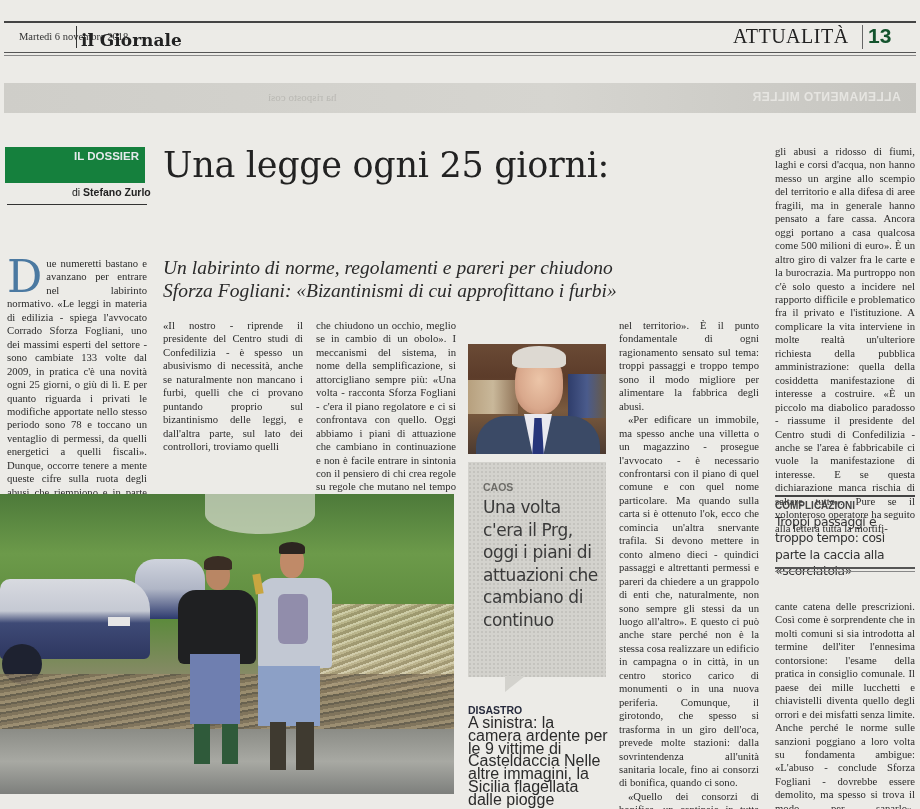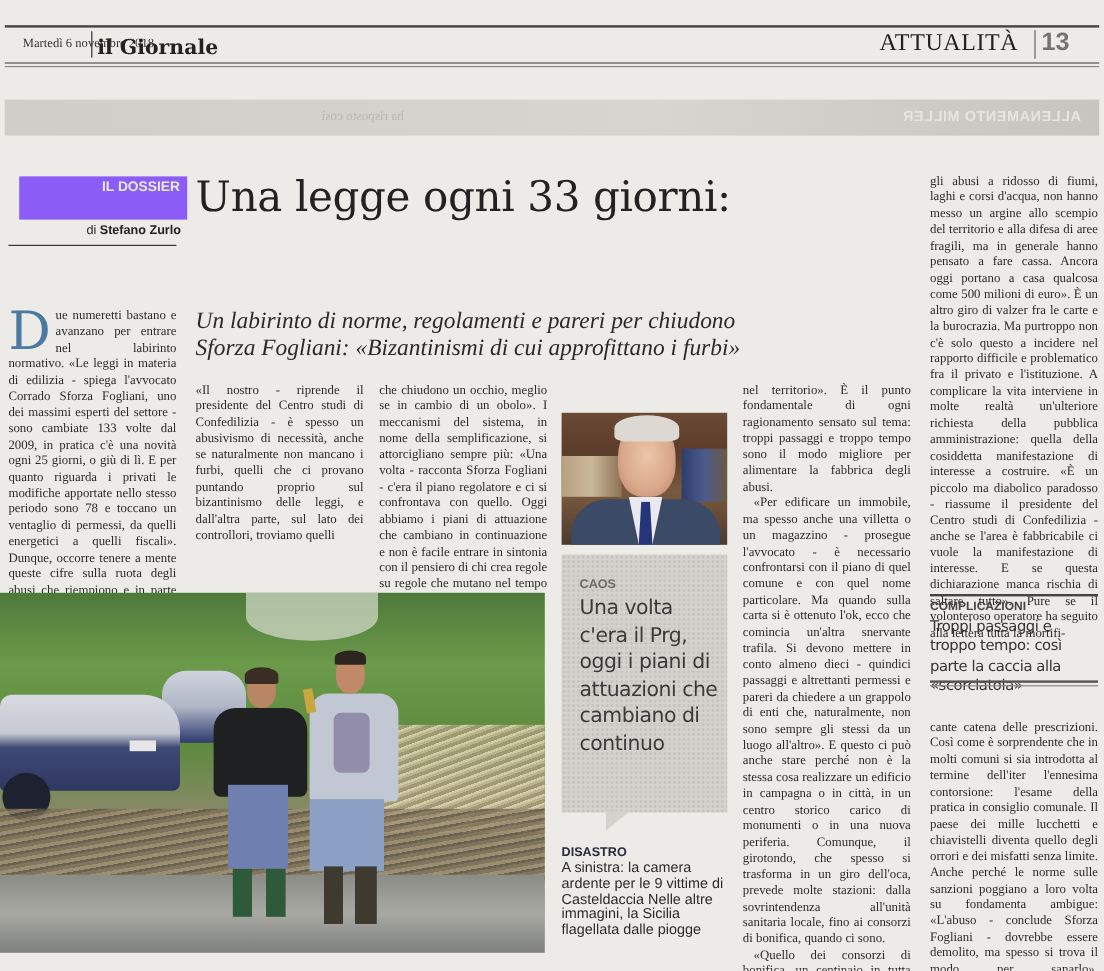--- a/index.html
+++ b/index.html
@@ -14,31 +14,31 @@
 
   
   .topline { left: 4px; right: 4px; top: 21px; height: 2px; background: #444; }
   .botline { left: 4px; right: 4px; top: 52px; height: 1px; background: #555; }
   .botline2 { left: 4px; right: 4px; top: 55px; height: 1px; background: #888; }
   .date { left: 19px; top: 31px; font-family: Liberation Serif, serif; font-size: 10.5px; color: #333; }
   .mast-sep { left: 76px; top: 26px; width: 1px; height: 22px; background: #333; }
   .paper { left: 81px; top: 30px; font-family: "DejaVu Serif", serif; font-size: 17px; font-weight: bold; color: #222; }
   .section { left: 733px; top: 25px; font-family: "Liberation Serif", serif; font-size: 20px; letter-spacing: 0.5px; color: #222; }
   .page-sep { left: 862px; top: 25px; width: 1px; height: 24px; background: #666; }
-  .page-num { left: 868px; top: 24px; font-family: "Liberation Sans", sans-serif; font-size: 21px; font-weight: bold; color: #737373; }
+  .page-num { left: 868px; top: 24px; font-family: "Liberation Sans", sans-serif; font-size: 21px; font-weight: bold; color: #14532d; }
 
   
   .ghost-band { left: 4px; right: 4px; top: 83px; height: 30px;
     background: linear-gradient(90deg, #cfcec9 0%, #d6d5d0 60%, #c6c5c0 100%); }
   .ghost-label { left: 752px; top: 90px; font-family: "Liberation Sans", sans-serif; font-weight: bold;
     font-size: 12px; color: #e6e5e1; transform: scaleX(-1); letter-spacing: 0.5px; }
   .ghost-label2 { left: 268px; top: 91px; font-size: 11px; color: #b9b8b3; transform: scaleX(-1); }
 
   
-  .dossier-box { left: 16px; top: 147px; width: 140px; height: 36px; background: #8b5cf6; }
+  .dossier-box { left: 5px; top: 147px; width: 140px; height: 36px; background: #15803d; }
   .dossier-label { right: 6px; top: 3px; font-family: "Liberation Sans", sans-serif; font-weight: bold; font-size: 11.5px; color: #e6eaec; }
   .byline { left: 72px; top: 186px; font-family: "Liberation Sans", sans-serif; font-size: 10.5px; color: #222; }
   .byline b { font-weight: bold; }
   .byline-rule { left: 7px; top: 204px; width: 140px; height: 1px; background: #333; }
 
   
   .headline { left: 163px; top: 143px; width: 600px; font-family: "DejaVu Serif", serif; font-size: 35px; line-height: 44px; color: #222; letter-spacing: -0.3px; }
   .subhead { left: 163px; top: 256px; width: 600px; font-family: "Liberation Serif", serif; font-style: italic; font-size: 19.5px; line-height: 23px; color: #2a2a2a; }
 
   
@@ -69,21 +69,21 @@
   
   .pull { left: 468px; top: 462px; width: 138px; height: 215px; background: #d3d2cd;
     background-image: radial-gradient(#c4c3be 1px, transparent 1.3px); background-size: 4px 4px; }
   .pull-tail { left: 505px; top: 676px; width: 0; height: 0;
     border-left: 20px solid #d3d2cd; border-bottom: 16px solid transparent; }
   .pull-kicker { left: 483px; top: 481px; font-family: "Liberation Sans", sans-serif; font-weight: bold; font-size: 10.5px; color: #6d6c68; }
   .pull-text { left: 483px; top: 496px; width: 122px; font-family: "DejaVu Sans", sans-serif; font-size: 17px; line-height: 22.5px; color: #3a3a3a; letter-spacing: -0.4px; }
 
   
   .cap-kicker { left: 468px; top: 704px; font-family: "Liberation Sans", sans-serif; font-weight: bold; font-size: 10.5px; color: #262a3c; }
-  .cap-text { left: 468px; top: 717px; width: 140px; font-family: "Liberation Sans", sans-serif; font-size: 12px; line-height: 12.8px; color: #2b2b2b; }
+  .cap-text { left: 468px; top: 717px; width: 140px; font-family: "Liberation Sans", sans-serif; font-size: 16px; line-height: 12.8px; color: #2b2b2b; }
 
   
   .photo { left: 0; top: 494px; width: 454px; height: 300px; overflow: hidden;
     background: linear-gradient(180deg, #4d7a3a 0%, #6c9a4a 20%, #5d8a3d 42%, #8a8a6a 62%, #9a9680 78%, #b4b3ad 100%); }
   .ph-sky { left: 205px; top: 0; width: 110px; height: 40px; background: #d8ddd0; opacity: .7; border-radius: 0 0 50% 50%; }
   .ph-car { left: 0; top: 85px; width: 150px; height: 80px; background: linear-gradient(180deg,#d8dae0 0%,#c5c9d3 40%,#3e4a76 55%,#2e3760 100%); border-radius: 10px 30px 6px 4px; }
   .ph-car2 { left: 135px; top: 65px; width: 70px; height: 60px; background: linear-gradient(180deg,#cfd3dd 0%,#b0b6c6 50%,#2d3a6e 100%); border-radius: 20px 20px 4px 4px; }
   .ph-wheel { left: 2px; top: 150px; width: 40px; height: 40px; border-radius: 50%; background: #1e2230; }
   .ph-plate { left: 108px; top: 123px; width: 22px; height: 9px; background: #e6e6e6; }
   .ph-debris { left: 0; top: 180px; width: 454px; height: 60px;
@@ -133,21 +133,21 @@
 <div class="abs dossier-box">
   <span class="abs dossier-label">IL DOSSIER</span>
 </div>
 <div class="abs byline">
   <span>di</span>
   <b>Stefano Zurlo</b>
 </div>
 <div class="abs byline-rule"></div>
 
 <div class="abs headline">
-  <div>Una legge ogni 33 giorni:</div>
+  <div>Una legge ogni 25 giorni:</div>
 </div>
 <div class="abs subhead">
   <div>Un labirinto di norme, regolamenti e pareri per chiudono</div>
   <div>Sforza Fogliani: «Bizantinismi di cui approfittano i furbi»</div>
 </div>
 
 <div class="abs col col1">
   <p><span class="dropcap">D</span><span>ue numeretti bastano e avanzano per entrare nel labirinto normativo. «Le leggi in materia di edilizia - spiega l'avvocato Corrado Sforza Fogliani, uno dei massimi esperti del settore - sono cambiate 133 volte dal 2009, in pratica c'è una novità ogni 25 giorni, o giù di lì. E per quanto riguarda i privati le modifiche apportate nello stesso periodo sono 78 e toccano un ventaglio di permessi, da quelli energetici a quelli fiscali». Dunque, occorre tenere a mente queste cifre sulla ruota degli abusi che riempiono e in parte sfigurano il nostro Paese.</span></p>
 </div>
 

